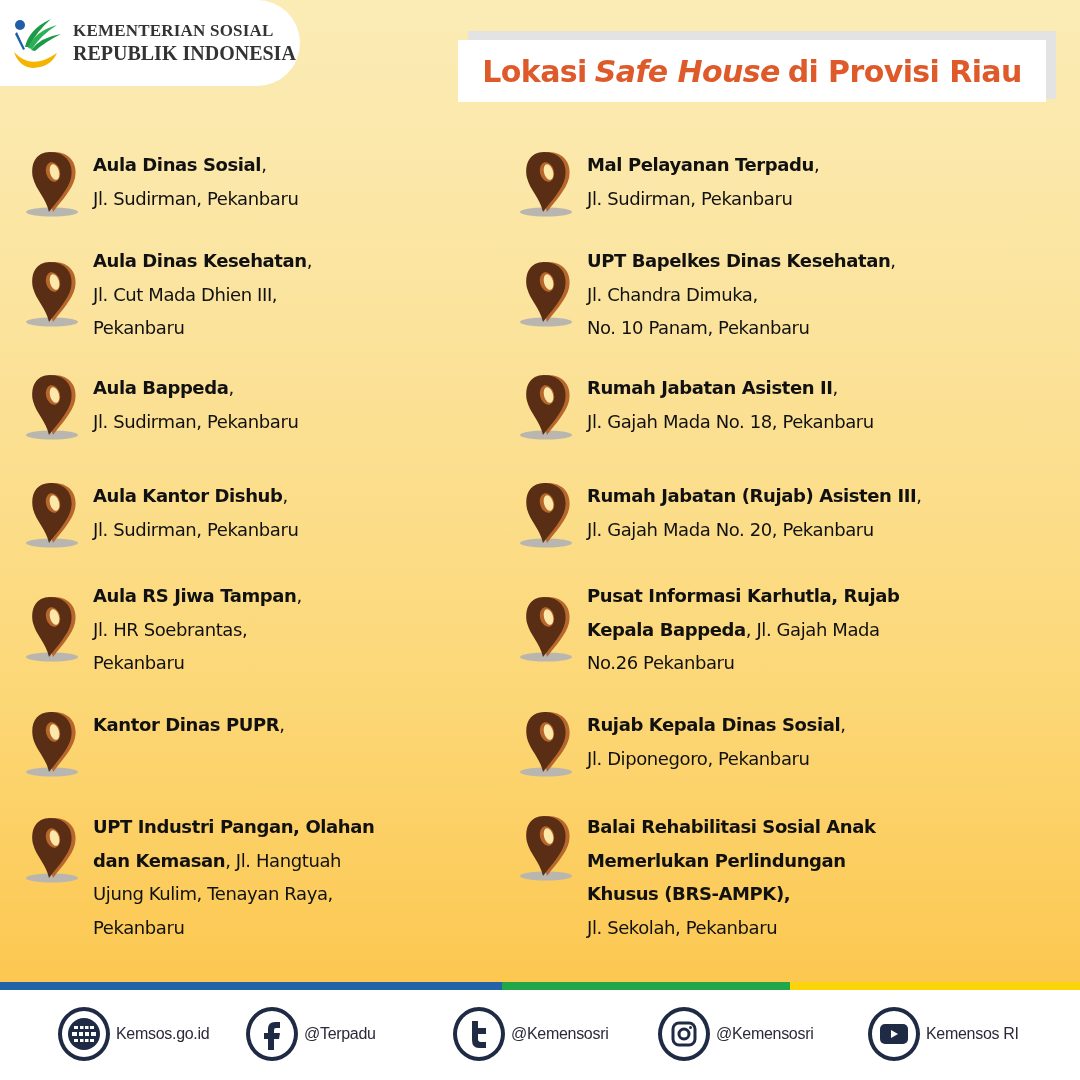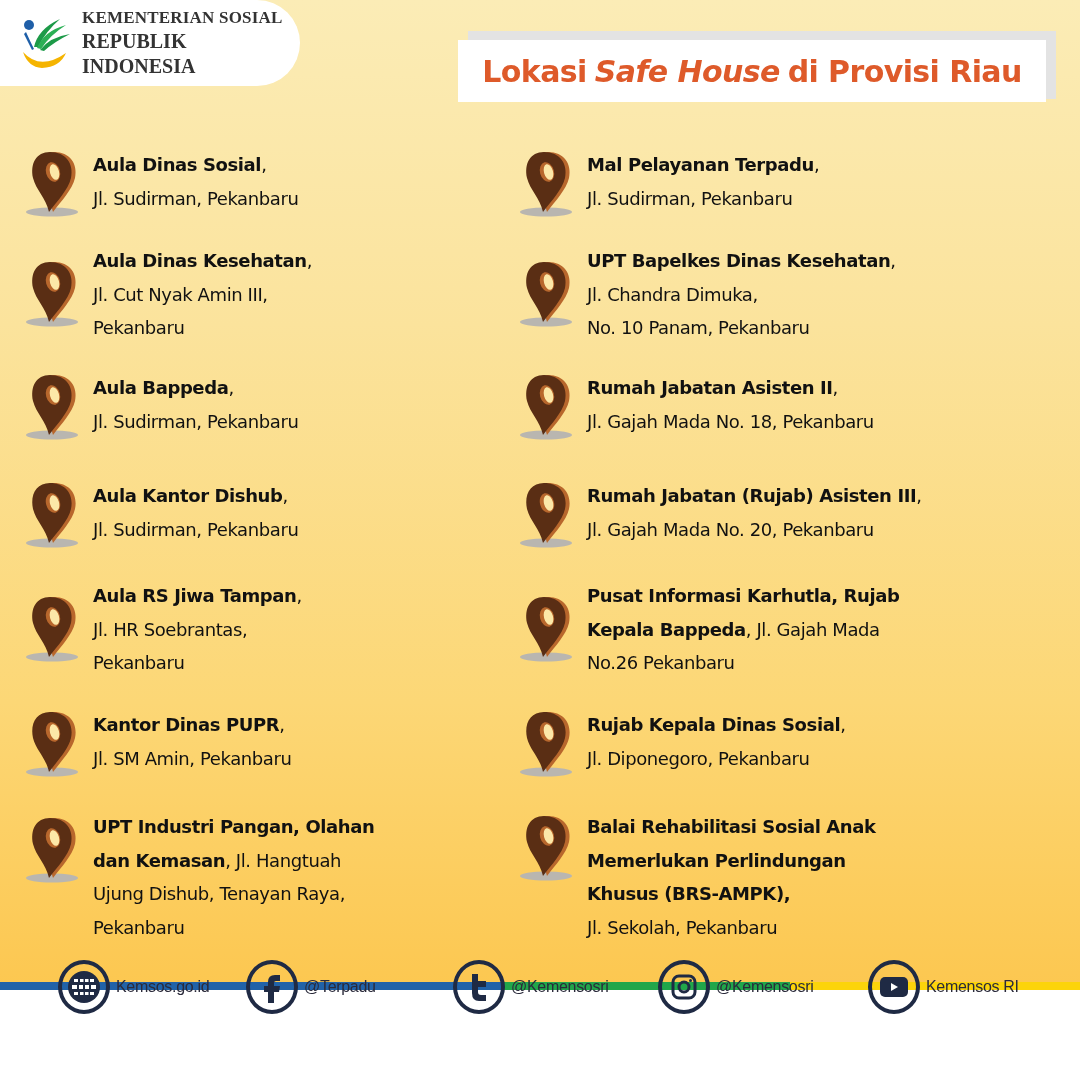--- a/index.html
+++ b/index.html
@@ -7,21 +7,21 @@
   body {
     font-family: "Liberation Sans", sans-serif;
     background: linear-gradient(180deg, #fbecb6 0%, #fbe39c 30%, #fcd776 65%, #fcc54b 95%, #fcc54b 100%);
     position: relative;
     color: #111;
   }
   .logo-box {
     position:absolute; left:0; top:0; width:300px; height:86px;
     background:#fff; border-radius:0 0 50px 0;
     border-top-right-radius: 44px; border-bottom-right-radius: 44px;
-    display:flex; align-items:center; padding-left:20px;
+    display:flex; align-items:center; padding-left:11px;
   }
   .logo-mark { width:52px; height:56px; position:relative; }
   .logo-text { margin-left:10px; font-family:"Liberation Serif", serif; font-weight:bold; color:#333; line-height:1.25; }
   .logo-text .l1 { font-size:17px; letter-spacing:0.2px; }
   .logo-text .l2 { font-size:20px; }
 
   .title-shadow { position:absolute; left:468px; top:31px; width:588px; height:68px; background:#e3e3e3; }
   .title-box {
     position:absolute; left:458px; top:40px; width:588px; height:62px; background:#fff;
     display:flex; align-items:center; justify-content:center;
@@ -36,21 +36,21 @@
   .item { position:absolute; left:0; display:flex; }
   .pin { width:60px; height:72px; flex-shrink:0; position:relative; }
   .txt { margin-left:7px; font-family:"DejaVu Sans", sans-serif; font-size:18px; line-height:33.5px; letter-spacing:-0.4px; color:#111; }
   .txt b { font-weight:bold; }
 
   .stripe { position:absolute; left:0; top:982px; height:8px; }
   .stripe.blue { width:502px; background:#2162a8; }
   .stripe.green { left:502px; width:288px; background:#21a64a; }
   .stripe.yellow { left:790px; width:290px; background:#fcd40a; }
   .footer { position:absolute; left:0; top:990px; width:1080px; height:90px; background:#fff; }
-  .soc { position:absolute; top:960px; display:flex; align-items:center;justify-content:center; }
+  .soc { position:absolute; top:1007px; display:flex; align-items:center;justify-content:center; }
   .soc .ring { width:52px; height:54px; border:4px solid #1f2a44; border-radius:50%; display:flex; align-items:center; justify-content:center; }
   .soc .lbl { margin-left:6px; font-family:"Liberation Sans", sans-serif; font-size:16px; color:#2a2a3a; letter-spacing:-0.3px; }
 </style>
 </head>
 <body>
 
 <div class="logo-box">
   <div class="logo-mark">
     <svg width="52" height="56" viewBox="0 0 52 56">
       <circle cx="9" cy="10" r="5" fill="#1f5fa8"></circle>
@@ -91,21 +91,21 @@
   <div class="item" style="top:148px">
     <div class="pin"><svg width="60" height="72">
           <use href="#pin"></use>
         </svg></div>
     <div class="txt"><b>Aula Dinas Sosial</b><span>,</span><br><span>Jl. Sudirman, Pekanbaru</span></div>
   </div>
   <div class="item" style="top:244px">
     <div class="pin" style="margin-top:14px"><svg width="60" height="72">
           <use href="#pin"></use>
         </svg></div>
-    <div class="txt"><b>Aula Dinas Kesehatan</b><span>,</span><br><span>Jl. Cut Nyak Amin III,</span><br><span>Pekanbaru</span></div>
+    <div class="txt"><b>Aula Dinas Kesehatan</b><span>,</span><br><span>Jl. Cut Mada Dhien III,</span><br><span>Pekanbaru</span></div>
   </div>
   <div class="item" style="top:371px">
     <div class="pin"><svg width="60" height="72">
           <use href="#pin"></use>
         </svg></div>
     <div class="txt"><b>Aula Bappeda</b><span>,</span><br><span>Jl. Sudirman, Pekanbaru</span></div>
   </div>
   <div class="item" style="top:479px">
     <div class="pin"><svg width="60" height="72">
           <use href="#pin"></use>
@@ -115,27 +115,27 @@
   <div class="item" style="top:579px">
     <div class="pin" style="margin-top:14px"><svg width="60" height="72">
           <use href="#pin"></use>
         </svg></div>
     <div class="txt"><b>Aula RS Jiwa Tampan</b><span>,</span><br><span>Jl. HR Soebrantas,</span><br><span>Pekanbaru</span></div>
   </div>
   <div class="item" style="top:708px">
     <div class="pin"><svg width="60" height="72">
           <use href="#pin"></use>
         </svg></div>
-    <div class="txt"><b>Kantor Dinas PUPR</b><span>,</span><br><span>Jl. SM Amin, Pekanbaru</span></div>
+    <div class="txt"><b>Kantor Dinas PUPR</b><span>,</span><br></div>
   </div>
   <div class="item" style="top:810px">
     <div class="pin" style="margin-top:4px"><svg width="60" height="72">
           <use href="#pin"></use>
         </svg></div>
-    <div class="txt"><b>UPT Industri Pangan, Olahan</b><br><b>dan Kemasan</b><span>, Jl. Hangtuah</span><br><span>Ujung Dishub, Tenayan Raya,</span><br><span>Pekanbaru</span></div>
+    <div class="txt"><b>UPT Industri Pangan, Olahan</b><br><b>dan Kemasan</b><span>, Jl. Hangtuah</span><br><span>Ujung Kulim, Tenayan Raya,</span><br><span>Pekanbaru</span></div>
   </div>
 </div>
 
 <div class="col right">
   <div class="item" style="top:148px">
     <div class="pin"><svg width="60" height="72">
           <use href="#pin"></use>
         </svg></div>
     <div class="txt"><b>Mal Pelayanan Terpadu</b><span>,</span><br><span>Jl. Sudirman, Pekanbaru</span></div>
   </div>

